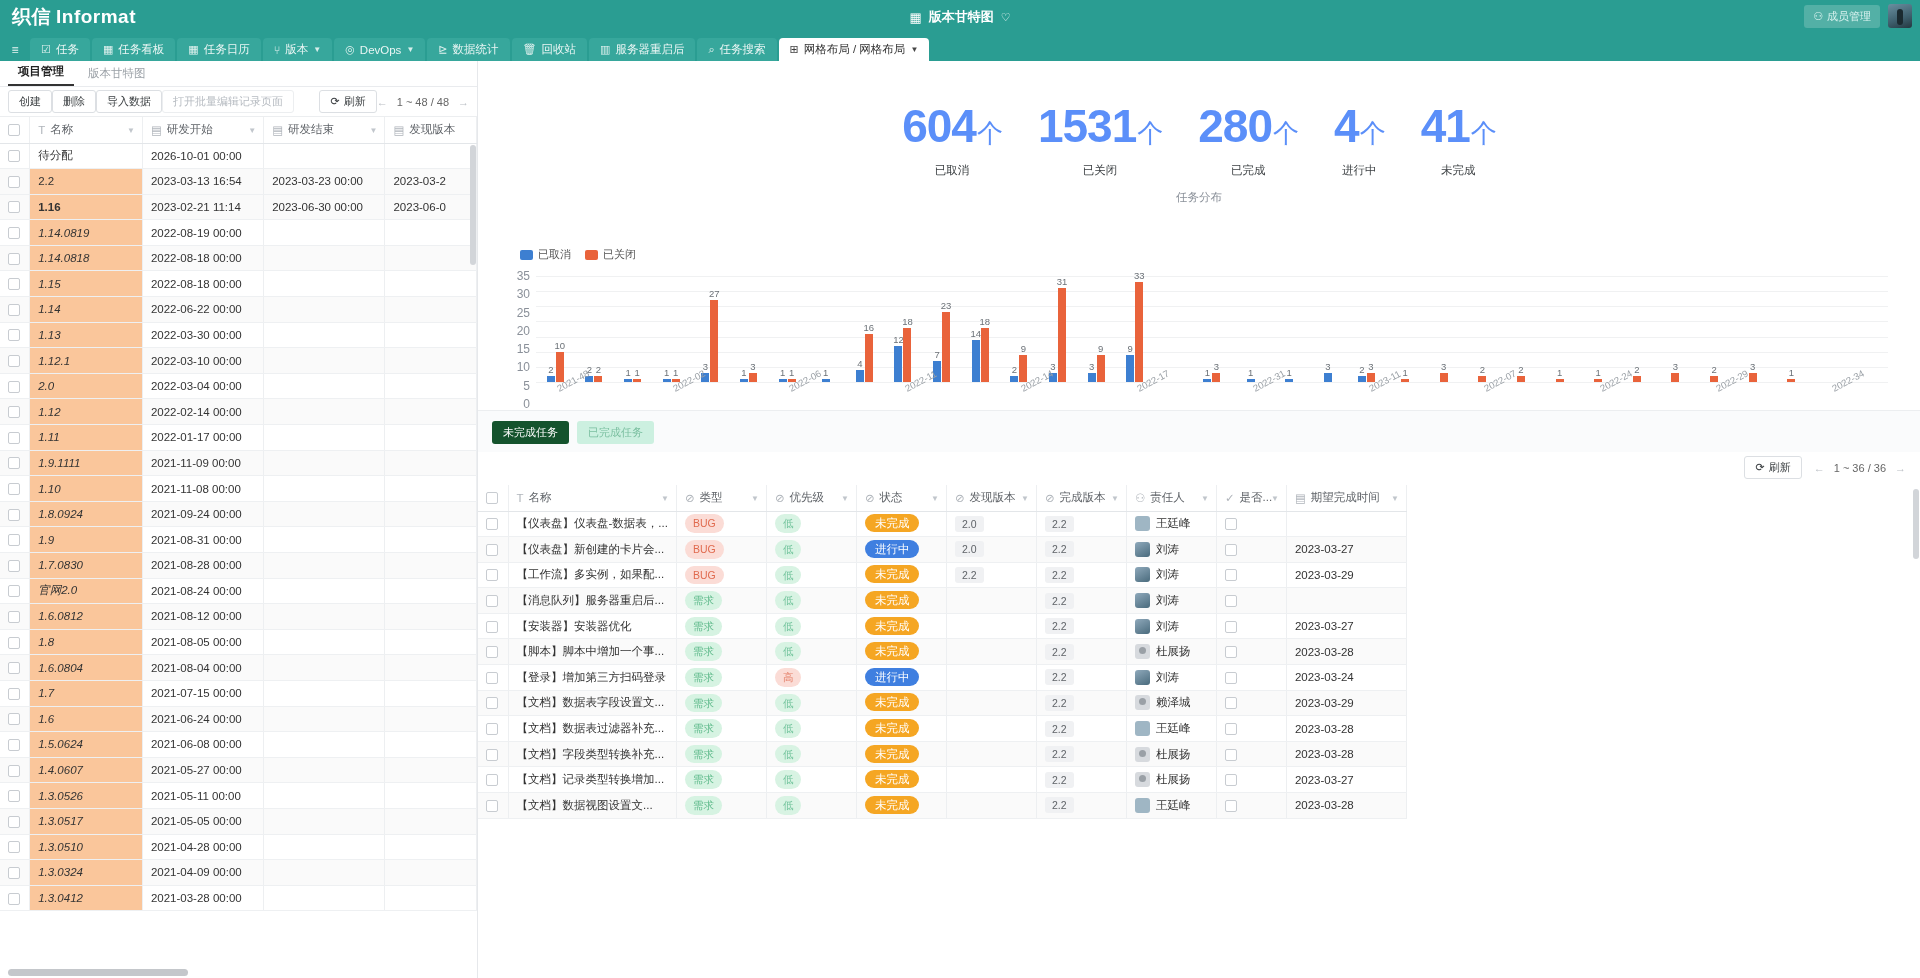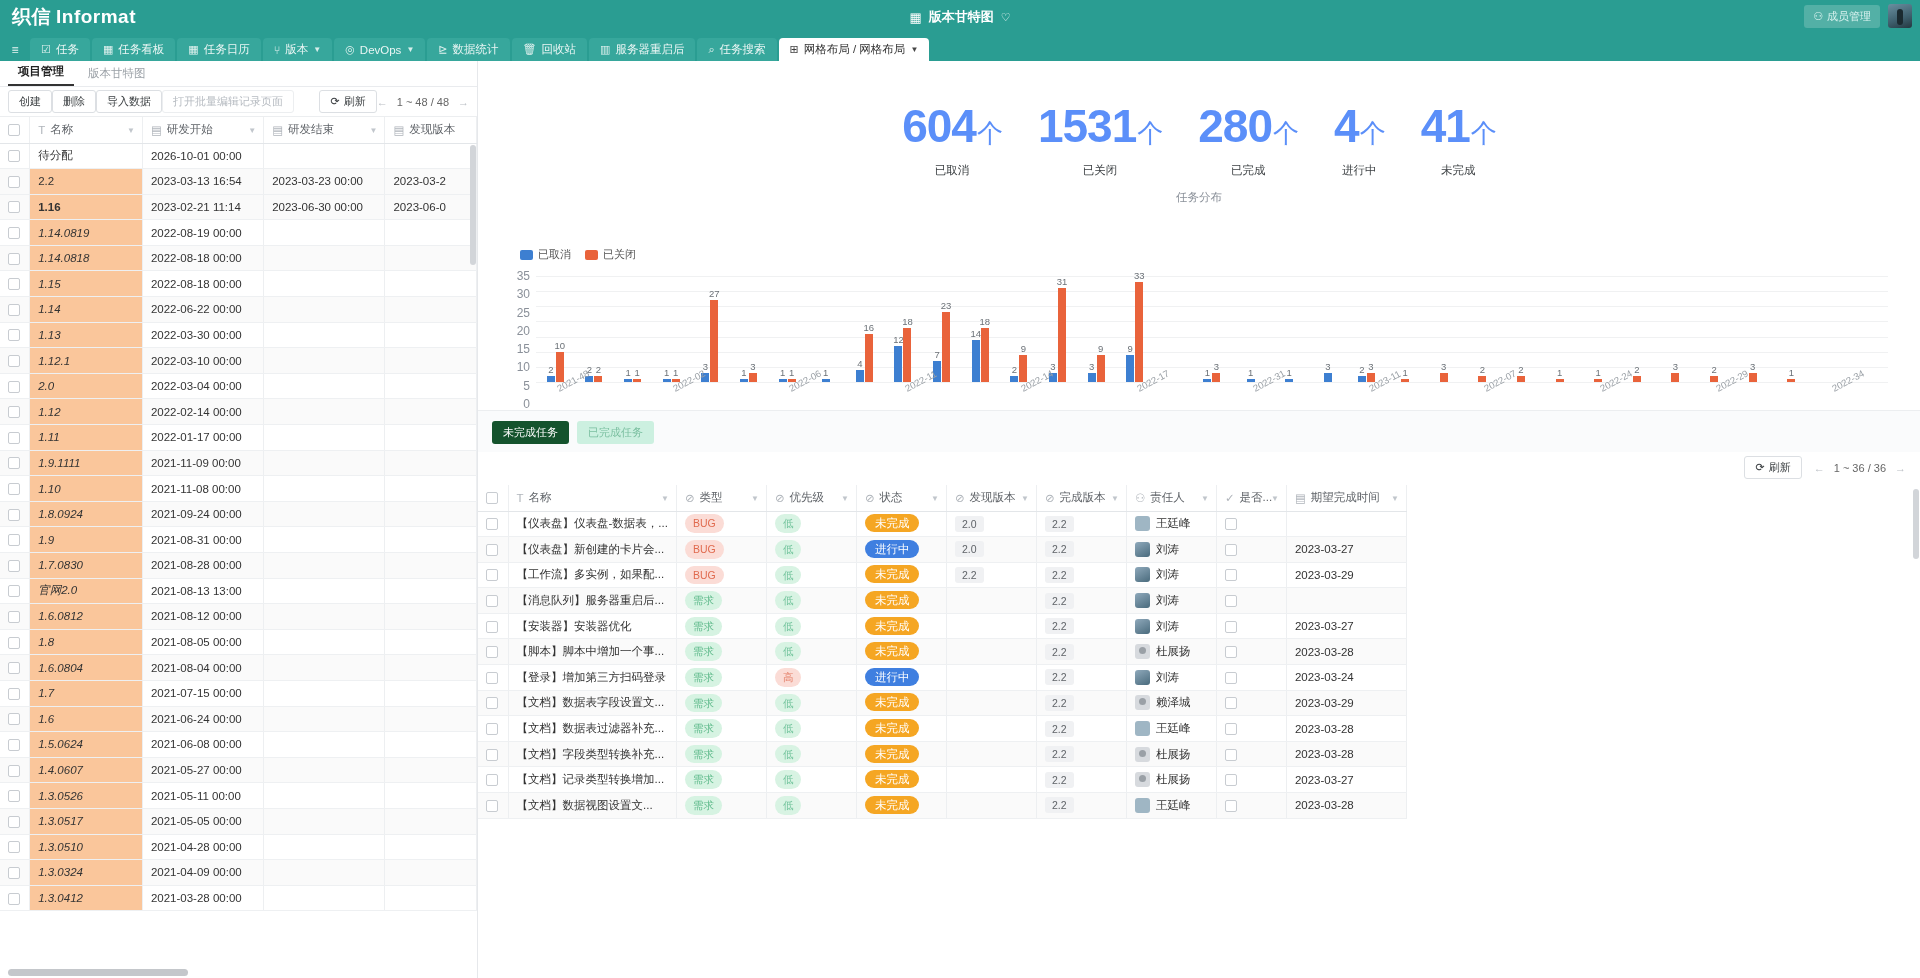--- a/index.html
+++ b/index.html
@@ -412,21 +412,21 @@
             <tr class="row-orange zebra">
               <td class="cbcell"><span class="cb"></span></td>
               <td class="namecell">1.7.0830</td>
               <td>2021-08-28 00:00</td>
               <td></td>
               <td></td>
             </tr>
             <tr class="row-orange">
               <td class="cbcell"><span class="cb"></span></td>
               <td class="namecell">官网2.0</td>
-              <td>2021-08-13 13:00</td>
+              <td>2021-08-24 00:00</td>
               <td></td>
               <td></td>
             </tr>
             <tr class="row-orange zebra">
               <td class="cbcell"><span class="cb"></span></td>
               <td class="namecell">1.6.0812</td>
               <td>2021-08-12 00:00</td>
               <td></td>
               <td></td>
             </tr>

